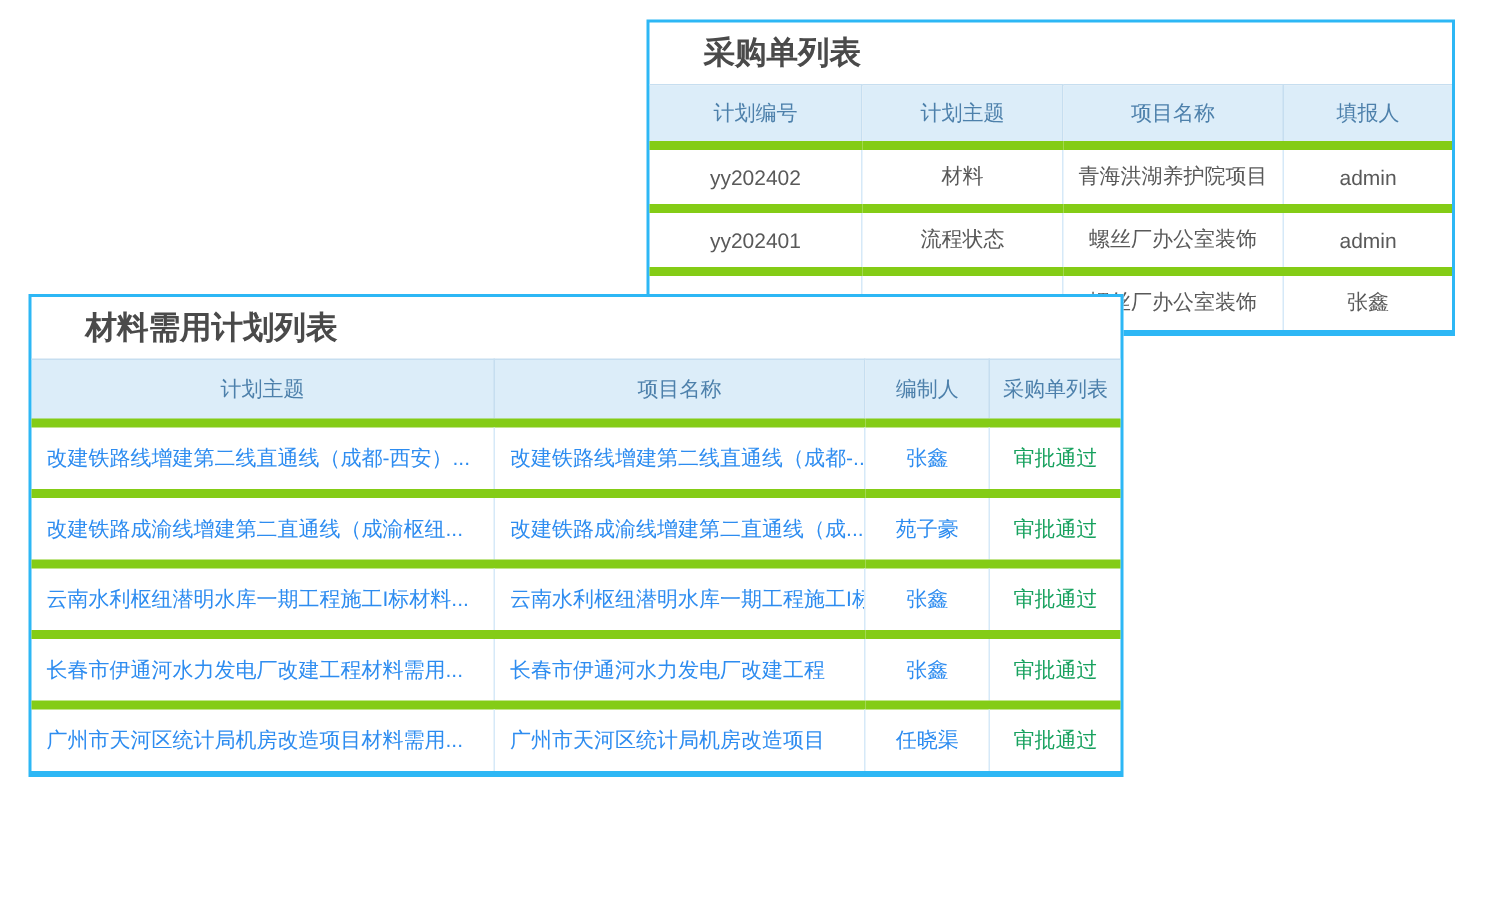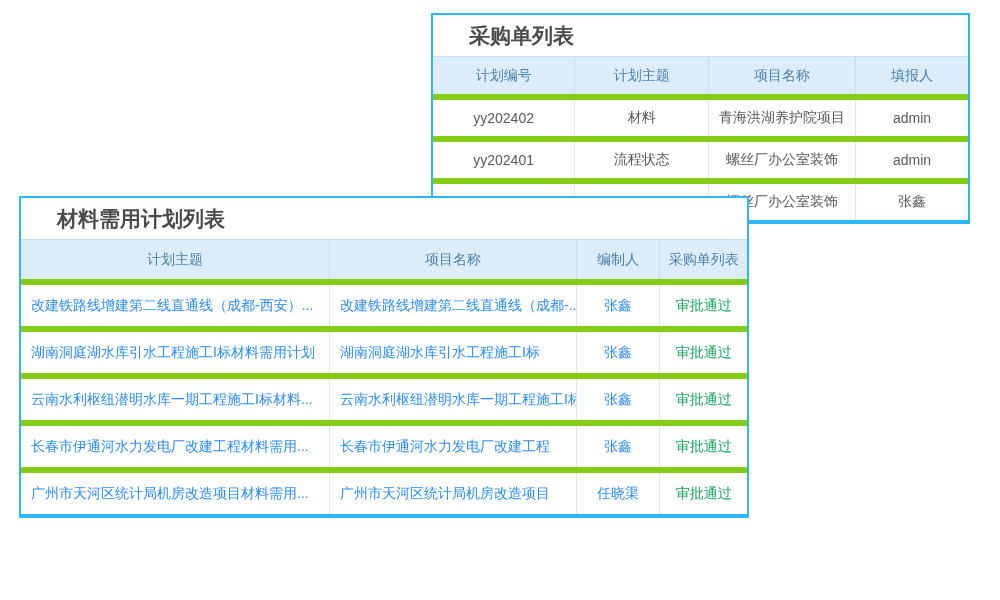--- a/index.html
+++ b/index.html
@@ -113,23 +113,23 @@
         </tr>
       </thead>
       <tbody>
           <tr class="accent-blue">
             <td>改建铁路线增建第二线直通线（成都-西安）...</td>
             <td>改建铁路线增建第二线直通线（成都-...</td>
             <td>张鑫</td>
             <td class="status-cell">审批通过</td>
           </tr>
           <tr class="accent-blue">
-            <td>湖南洞庭湖水库引水工程施工I标材料需用计划</td>
-            <td>湖南洞庭湖水库引水工程施工I标</td>
-            <td>张鑫</td>
+            <td>改建铁路成渝线增建第二直通线（成渝枢纽...</td>
+            <td>改建铁路成渝线增建第二直通线（成...</td>
+            <td>苑子豪</td>
             <td class="status-cell">审批通过</td>
           </tr>
           <tr class="accent-blue">
             <td>云南水利枢纽潜明水库一期工程施工I标材料...</td>
             <td>云南水利枢纽潜明水库一期工程施工I标</td>
             <td>张鑫</td>
             <td class="status-cell">审批通过</td>
           </tr>
           <tr class="accent-blue">
             <td>长春市伊通河水力发电厂改建工程材料需用...</td>

